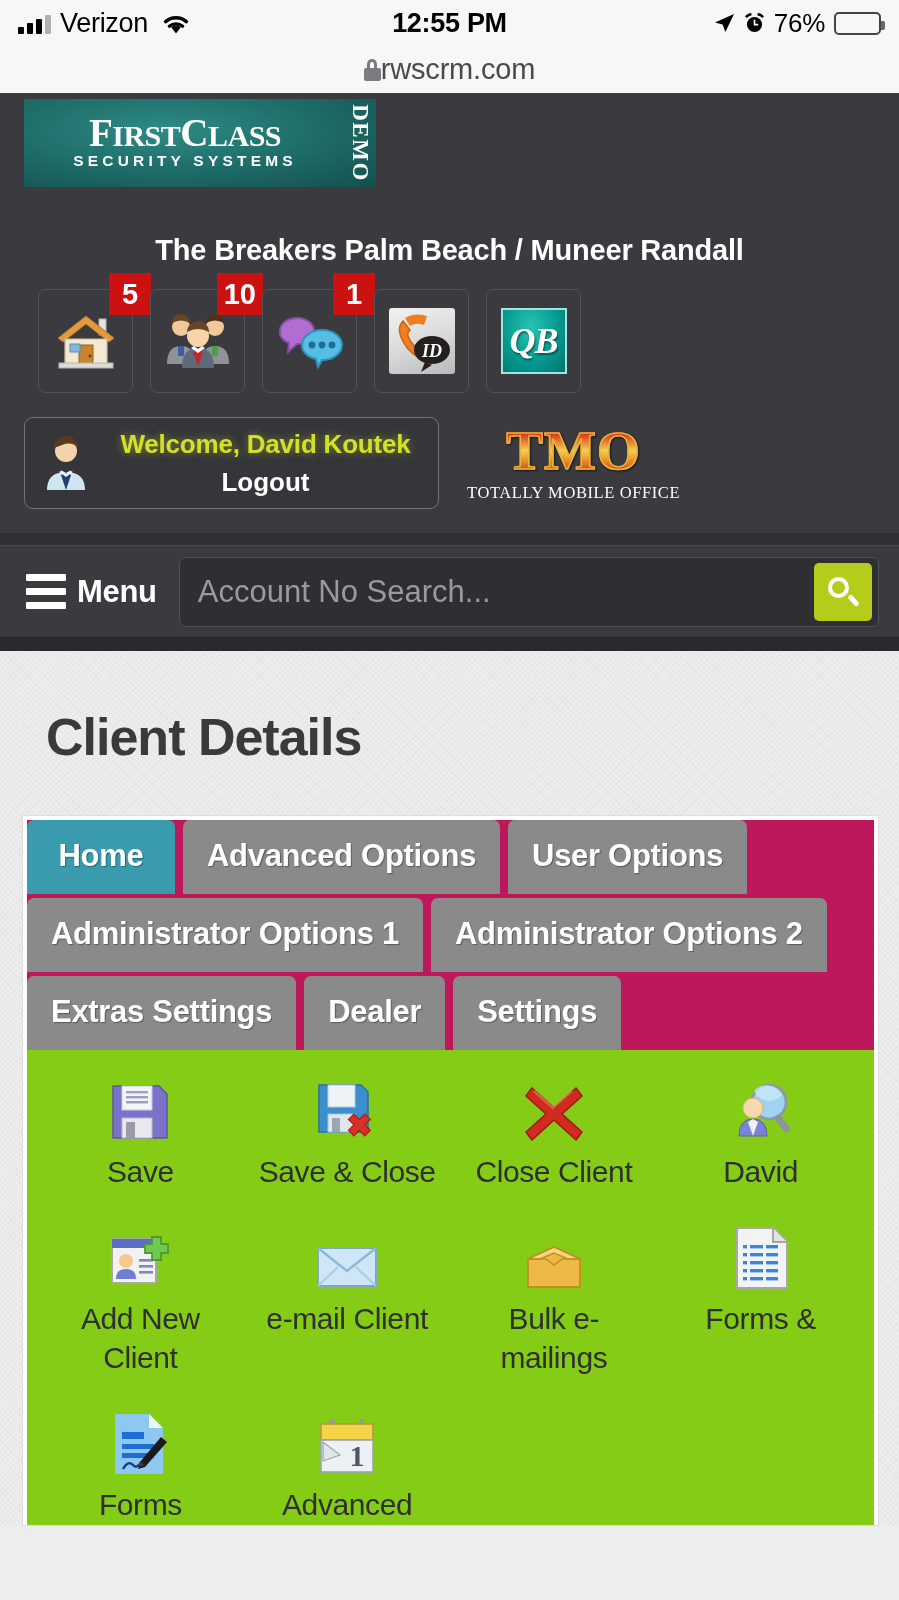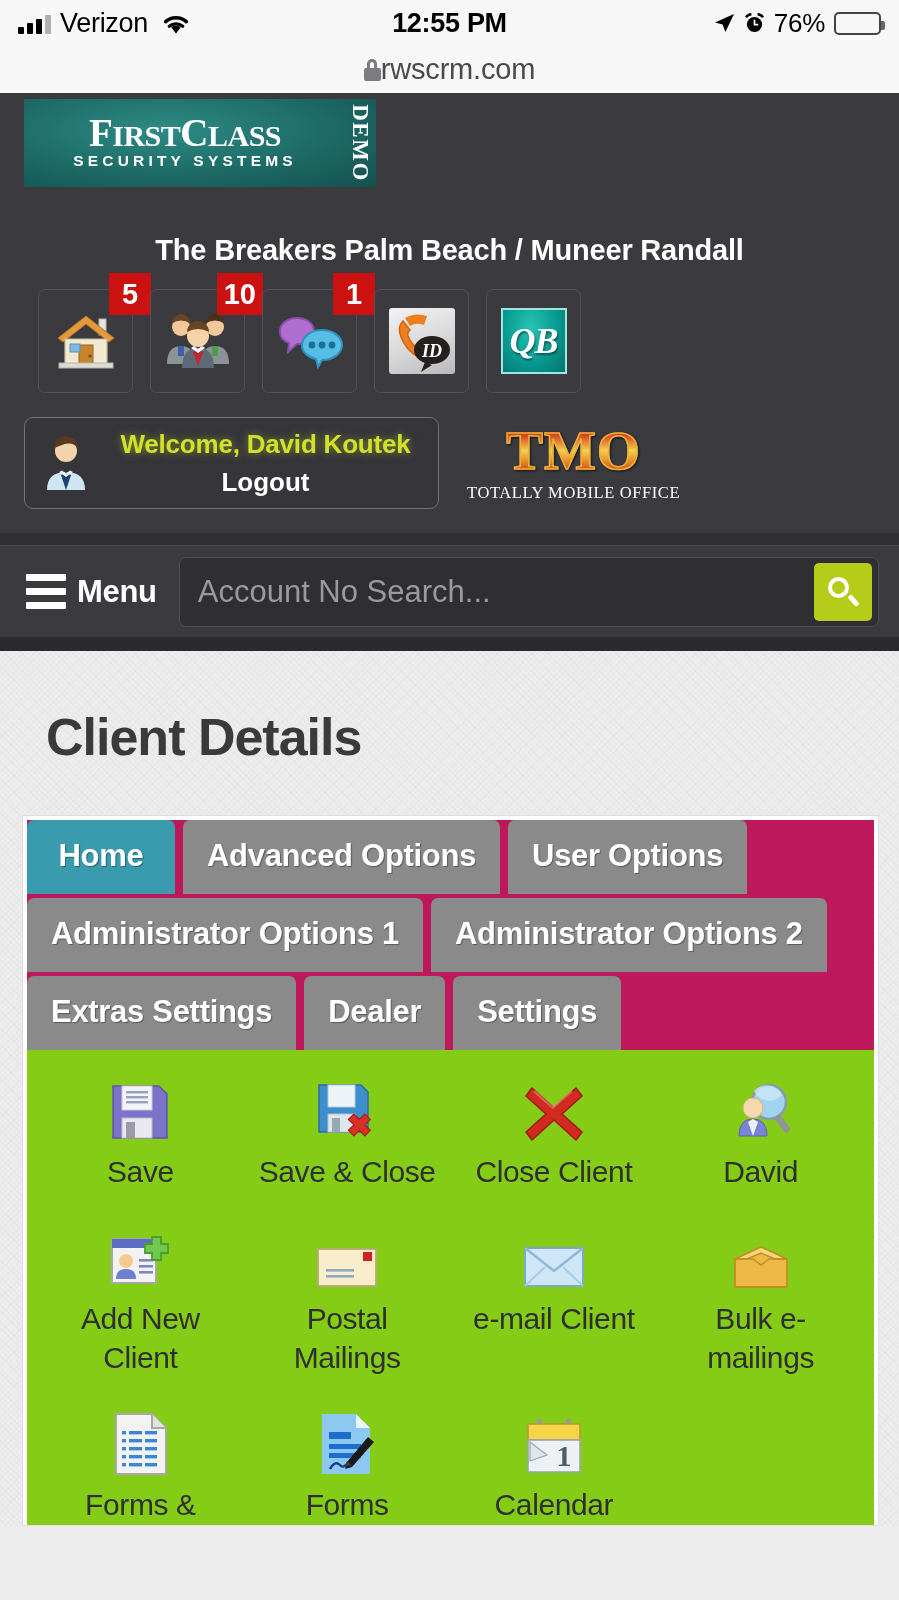--- a/index.html
+++ b/index.html
@@ -527,31 +527,20 @@
             <path d="M8 48 q0 -10 10 -10 q10 0 10 10 Z" fill="#6f7fd0"></path>
             <rect x="31" y="28" width="14" height="2.6" fill="#7b88c4"></rect>
             <rect x="31" y="34" width="14" height="2.6" fill="#7b88c4"></rect>
             <rect x="31" y="40" width="14" height="2.6" fill="#7b88c4"></rect>
             <path d="M44 6 h9 v7 h7 v9 h-7 v7 h-9 v-7 h-7 v-9 h7 Z" fill="#6ec94e" stroke="#4c9c32" stroke-width="1.8"></path>
           </svg>
         </span>
         <span class="grid-label">Add New Client</span>
       </div>
 
-      <div class="grid-item">
-        <span class="grid-ico">
-          <svg width="64" height="48" viewBox="0 0 64 48">
-            <rect x="3" y="6" width="58" height="37" fill="#f7edca" stroke="#b8a878" stroke-width="1.8"></rect>
-            <rect x="48" y="9" width="9" height="9" fill="#cc2222"></rect>
-            <rect x="11" y="26" width="28" height="2.6" fill="#8fa8c4"></rect>
-            <rect x="11" y="32" width="28" height="2.6" fill="#8fa8c4"></rect>
-          </svg>
-        </span>
-        <span class="grid-label">Postal Mailings</span>
-      </div>
 
       <div class="grid-item">
         <span class="grid-ico">
           <svg width="64" height="48" viewBox="0 0 64 48">
             <rect x="3" y="5" width="58" height="38" fill="#cfe6f7" stroke="#7fa8c8" stroke-width="2"></rect>
             <path d="M3 5 L32 28 L61 5" fill="none" stroke="#8fb8d6" stroke-width="2.4"></path>
             <path d="M3 43 L23 24 M61 43 L41 24" fill="none" stroke="#a9cce5" stroke-width="2"></path>
           </svg>
         </span>
         <span class="grid-label">e-mail Client</span>
@@ -616,18 +605,18 @@
         <span class="grid-ico">
           <svg width="62" height="60" viewBox="0 0 62 60">
             <rect x="14" y="2" width="5" height="10" rx="2" fill="#9a9a9a"></rect>
             <rect x="43" y="2" width="5" height="10" rx="2" fill="#9a9a9a"></rect>
             <rect x="5" y="7" width="52" height="16" fill="#f5d547" stroke="#b5993a" stroke-width="1.6"></rect>
             <rect x="5" y="23" width="52" height="32" fill="#eef1f4" stroke="#9aa5ad" stroke-width="1.6"></rect>
             <path d="M7 25 L24 38 L7 44 Z" fill="#dfe5ea" stroke="#9aa5ad" stroke-width="1.2"></path>
             <text x="41" y="49" font-family="Liberation Serif, serif" font-size="30" font-weight="bold" fill="#4a5a66" text-anchor="middle">1</text>
           </svg>
         </span>
-        <span class="grid-label">Calendar</span>
+        <span class="grid-label">Advanced</span>
       </div>
 
     </div>
   </div>
 </div>
 
 </body></html>

